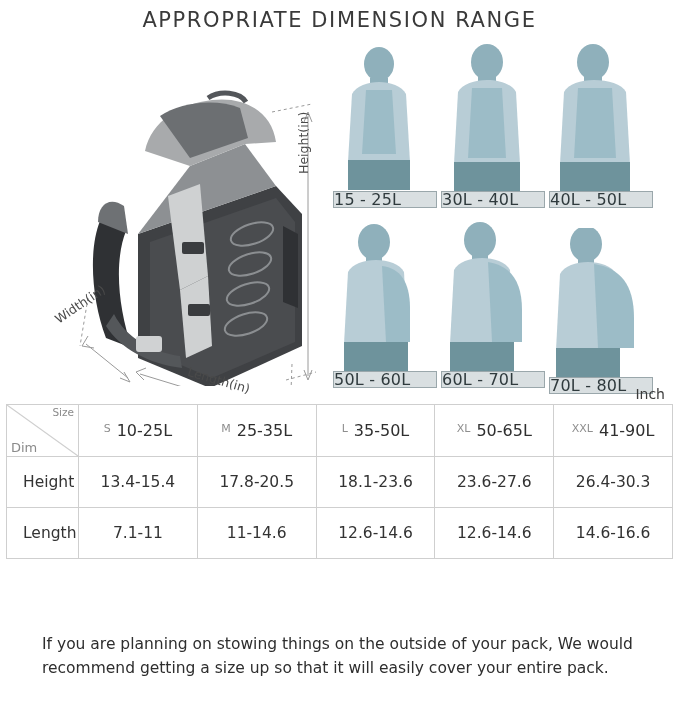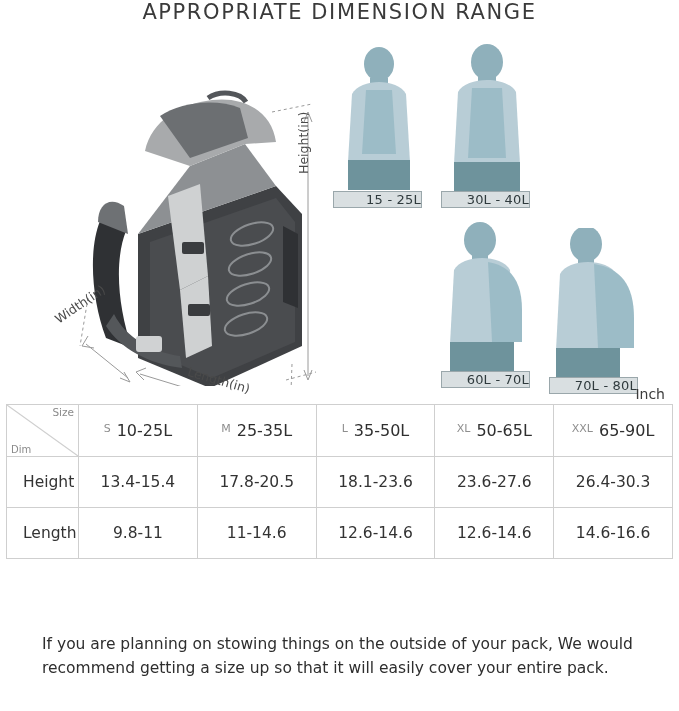--- a/index.html
+++ b/index.html
@@ -14,21 +14,21 @@
   #page {
     position: relative;
     width: 679px;
     height: 711px;
     background: #fff;
   }
 
   
   .title {
     position: absolute;
-    left: 0; top: 0;
+    left: 0; top: 8px;
     width: 679px;
     text-align: center;
     font-size: 21px;
     letter-spacing: 1.6px;
     color: #3a3a3a;
     font-weight: 400;
   }
 
   
   .top-area {
@@ -76,27 +76,27 @@
   .person-cell {
     position: absolute;
     width: 98px;
     height: 166px;
   }
   .person-svg { position: absolute; left: 0; top: 0; }
   .cap {
     position: absolute;
     left: 3px;
     bottom: 0px;
-    width: 89px;
+    width: 104px;
     height: 17px;
     background: #d9dfe1;
     border: 1px solid #9aa7ab;
-    font-size: 13px;
+    font-size: 16px;
     color: #2f3a3d;
-    text-align: right;
+    text-align: left;
     line-height: 15px;
     letter-spacing: .2px;
   }
 
   
   .inch {
     position: absolute;
     right: 14px; top: 386px;
     font-size: 14px;
     color: #3b3b3b;
@@ -133,21 +133,21 @@
   }
   .corner .c-size {
     position: absolute;
     right: 4px; top: 1px;
     font-size: 10.5px;
     color: #8a8a8a;
   }
   .corner .c-dim {
     position: absolute;
     left: 4px; bottom: 1px;
-    font-size: 10px;
+    font-size: 13px;
     color: #8a8a8a;
   }
   .hcell { position: relative; text-align: left; padding-left: 8px; }
   .hcell .sz {
     font-size: 11px;
     color: #8e8e8e;
     margin-right: 6px;
     vertical-align: 4px;
   }
   .hcell .rng {
@@ -255,21 +255,41 @@
         <svg class="person-svg" width="98" height="166" viewBox="0 0 98 166">
           <ellipse cx="49" cy="20" rx="16" ry="18" fill="#8fb0bb"></ellipse>
           <path d="M40 35 h18 v10 h-18 z" fill="#8fb0bb"></path>
           <path d="M20 50 C24 42 37 38 49 38 C61 38 74 42 78 50 L82 122 L16 122 Z" fill="#b8cdd6"></path>
           <rect x="16" y="120" width="66" height="30" fill="#6e939c"></rect>
           <path d="M34 46 L64 46 L68 116 L30 116 Z" fill="#9cbcc7"></path>
         </svg>
         <div class="cap">30L - 40L</div>
       </div>
 
-
+      <div class="person-cell" style="left:216px; top:6px;">
+        <svg class="person-svg" width="98" height="166" viewBox="0 0 98 166">
+          <ellipse cx="47" cy="20" rx="16" ry="18" fill="#8fb0bb"></ellipse>
+          <path d="M38 35 h18 v10 h-18 z" fill="#8fb0bb"></path>
+          <path d="M18 50 C22 42 35 38 48 38 C62 38 76 42 80 50 L84 122 L14 122 Z" fill="#b8cdd6"></path>
+          <rect x="14" y="120" width="70" height="32" fill="#6e939c"></rect>
+          <path d="M32 46 L66 46 L70 116 L28 116 Z" fill="#9cbcc7"></path>
+        </svg>
+        <div class="cap">40L - 50L</div>
+      </div>
+
+      <div class="person-cell" style="left:0px; top:186px;">
+        <svg class="person-svg" width="98" height="166" viewBox="0 0 98 166">
+          <ellipse cx="44" cy="20" rx="16" ry="18" fill="#8fb0bb"></ellipse>
+          <path d="M36 35 h16 v10 h-16 z" fill="#8fb0bb"></path>
+          <path d="M18 50 C22 42 34 38 46 38 C58 38 70 42 74 50 L78 122 L14 122 Z" fill="#b8cdd6"></path>
+          <rect x="14" y="120" width="64" height="32" fill="#6e939c"></rect>
+          <path d="M52 44 C70 46 80 60 80 86 L80 120 L56 120 Z" fill="#9cbcc7"></path>
+        </svg>
+        <div class="cap">50L - 60L</div>
+      </div>
 
       <div class="person-cell" style="left:108px; top:186px;">
         <svg class="person-svg" width="98" height="166" viewBox="0 0 98 166">
           <ellipse cx="42" cy="18" rx="16" ry="18" fill="#8fb0bb"></ellipse>
           <path d="M34 33 h16 v10 h-16 z" fill="#8fb0bb"></path>
           <path d="M16 48 C20 40 32 36 44 36 C56 36 68 40 72 48 L76 122 L12 122 Z" fill="#b8cdd6"></path>
           <rect x="12" y="120" width="64" height="32" fill="#6e939c"></rect>
           <path d="M50 40 C72 44 84 58 84 88 L84 120 L54 120 Z" fill="#9cbcc7"></path>
         </svg>
         <div class="cap">60L - 70L</div>
@@ -307,36 +327,36 @@
       <td class="hcell">
         <span class="sz">M</span><span class="rng">25-35L</span>
       </td>
       <td class="hcell">
         <span class="sz">L</span><span class="rng">35-50L</span>
       </td>
       <td class="hcell">
         <span class="sz">XL</span><span class="rng">50-65L</span>
       </td>
       <td class="hcell">
-        <span class="sz">XXL</span><span class="rng">65-90L</span>
+        <span class="sz">XXL</span><span class="rng">41-90L</span>
       </td>
     </tr>
 
     <tr>
       <td class="rowlab">Height</td>
       <td>13.4-15.4</td>
       <td>17.8-20.5</td>
       <td>18.1-23.6</td>
       <td>23.6-27.6</td>
       <td>26.4-30.3</td>
     </tr>
 
     <tr>
       <td class="rowlab">Length</td>
-      <td>9.8-11</td>
+      <td>7.1-11</td>
       <td>11-14.6</td>
       <td>12.6-14.6</td>
       <td>12.6-14.6</td>
       <td>14.6-16.6</td>
     </tr>
 
   </tbody>
     </table>
 
   <div class="note">If you are planning on stowing things on the outside of your pack, We would recommend getting a size up so that it will easily cover your entire pack.</div>

